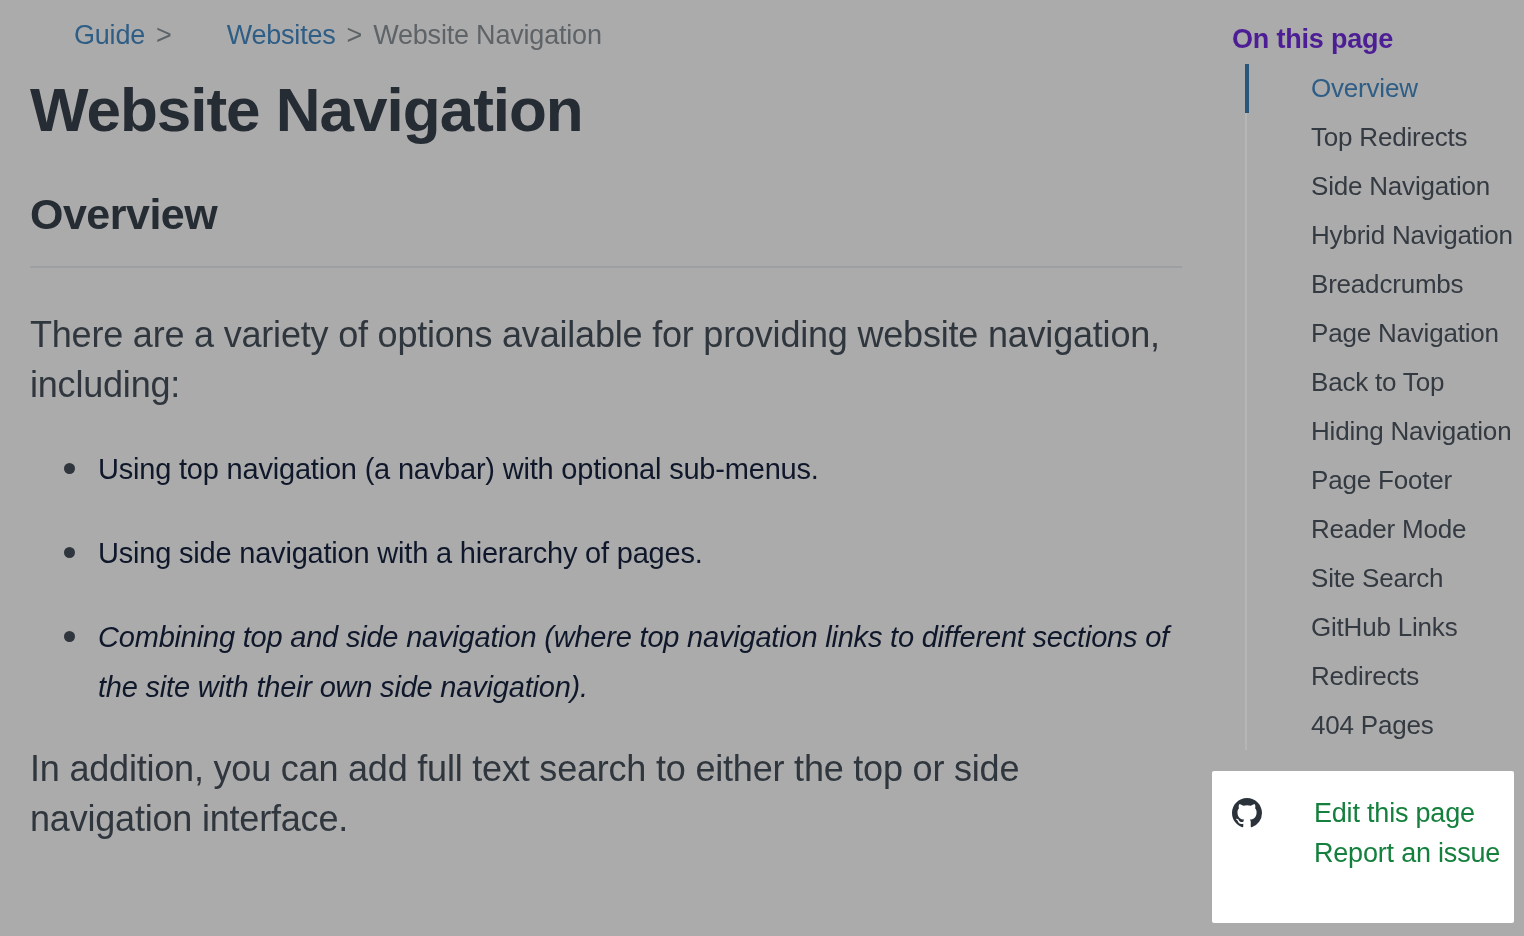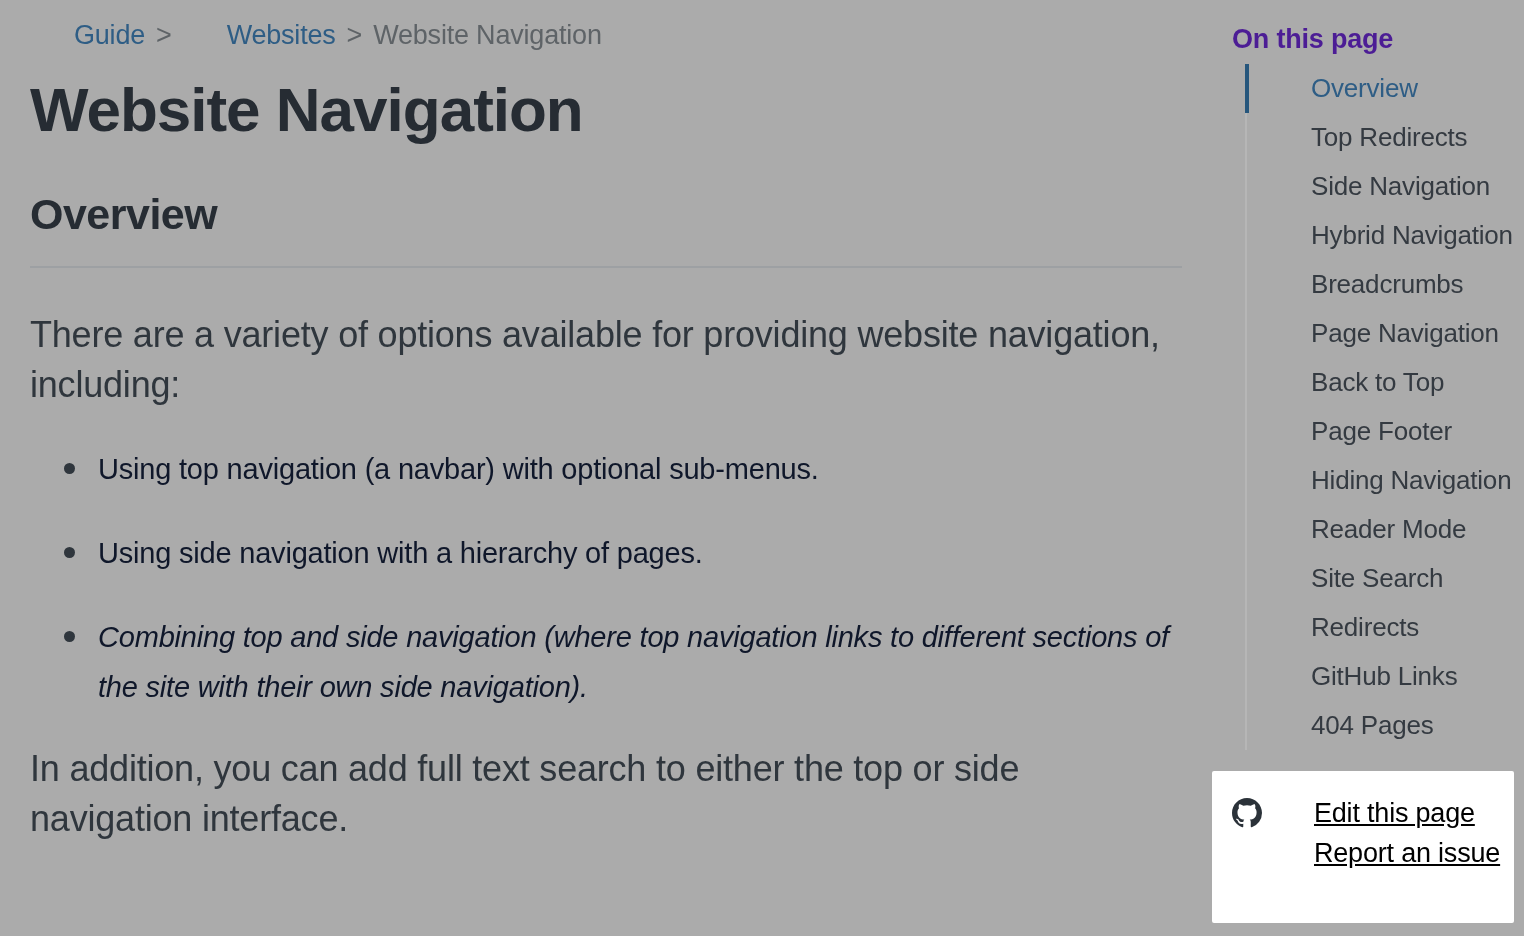--- a/index.html
+++ b/index.html
@@ -125,21 +125,21 @@
   }
   ul.actions-list { list-style: none; }
   ul.actions-list li {
     position: relative;
     height: 40px;
     line-height: 40px;
     padding-left: 38px;
     font-size: 27px;
     letter-spacing: -0.2px;
   }
-  ul.actions-list li a { color: #000000; text-decoration: underline; }
+  ul.actions-list li a { color: #15803d; }
   ul.actions-list li .gh-icon {
     position: absolute;
     left: 0; top: 5px;
     width: 30px; height: 30px;
   }
 </style>
 </head>
 <body>
 
 <div class="main">
@@ -165,26 +165,26 @@
 <aside class="toc">
   <div class="toc-title">On this page</div>
   <ul class="toc-list">
       <li class="active"><a>Overview</a></li>
       <li><a>Top Redirects</a></li>
       <li><a>Side Navigation</a></li>
       <li><a>Hybrid Navigation</a></li>
       <li><a>Breadcrumbs</a></li>
       <li><a>Page Navigation</a></li>
       <li><a>Back to Top</a></li>
+      <li><a>Hiding Navigation</a></li>
       <li><a>Page Footer</a></li>
-      <li><a>Hiding Navigation</a></li>
       <li><a>Reader Mode</a></li>
       <li><a>Site Search</a></li>
+      <li><a>GitHub Links</a></li>
       <li><a>Redirects</a></li>
-      <li><a>GitHub Links</a></li>
       <li><a>404 Pages</a></li>
     </ul>
 </aside>
 
 <div class="page-actions">
   <ul class="actions-list">
       <li><svg class="gh-icon" viewBox="0 0 16 16">
           <path d="M8 0C3.58 0 0 3.58 0 8c0 3.54 2.29 6.53 5.47 7.59.4.07.55-.17.55-.38 0-.19-.01-.82-.01-1.49-2.01.37-2.53-.49-2.69-.94-.09-.23-.48-.94-.82-1.13-.28-.15-.68-.52-.01-.53.63-.01 1.08.58 1.23.82.72 1.21 1.87.87 2.33.66.07-.52.28-.87.51-1.07-1.78-.2-3.64-.89-3.64-3.95 0-.87.31-1.59.82-2.15-.08-.2-.36-1.02.08-2.12 0 0 .67-.21 2.2.82.64-.18 1.32-.27 2-.27s1.36.09 2 .27c1.53-1.04 2.2-.82 2.2-.82.44 1.1.16 1.92.08 2.12.51.56.82 1.27.82 2.15 0 3.07-1.87 3.75-3.65 3.95.29.25.54.73.54 1.48 0 1.07-.01 1.93-.01 2.2 0 .21.15.46.55.38A8.01 8.01 0 0 0 16 8c0-4.42-3.58-8-8-8z" fill="#2b3239" fill-rule="evenodd"></path>
         </svg><a>Edit this page</a></li>
       <li><a>Report an issue</a></li>

